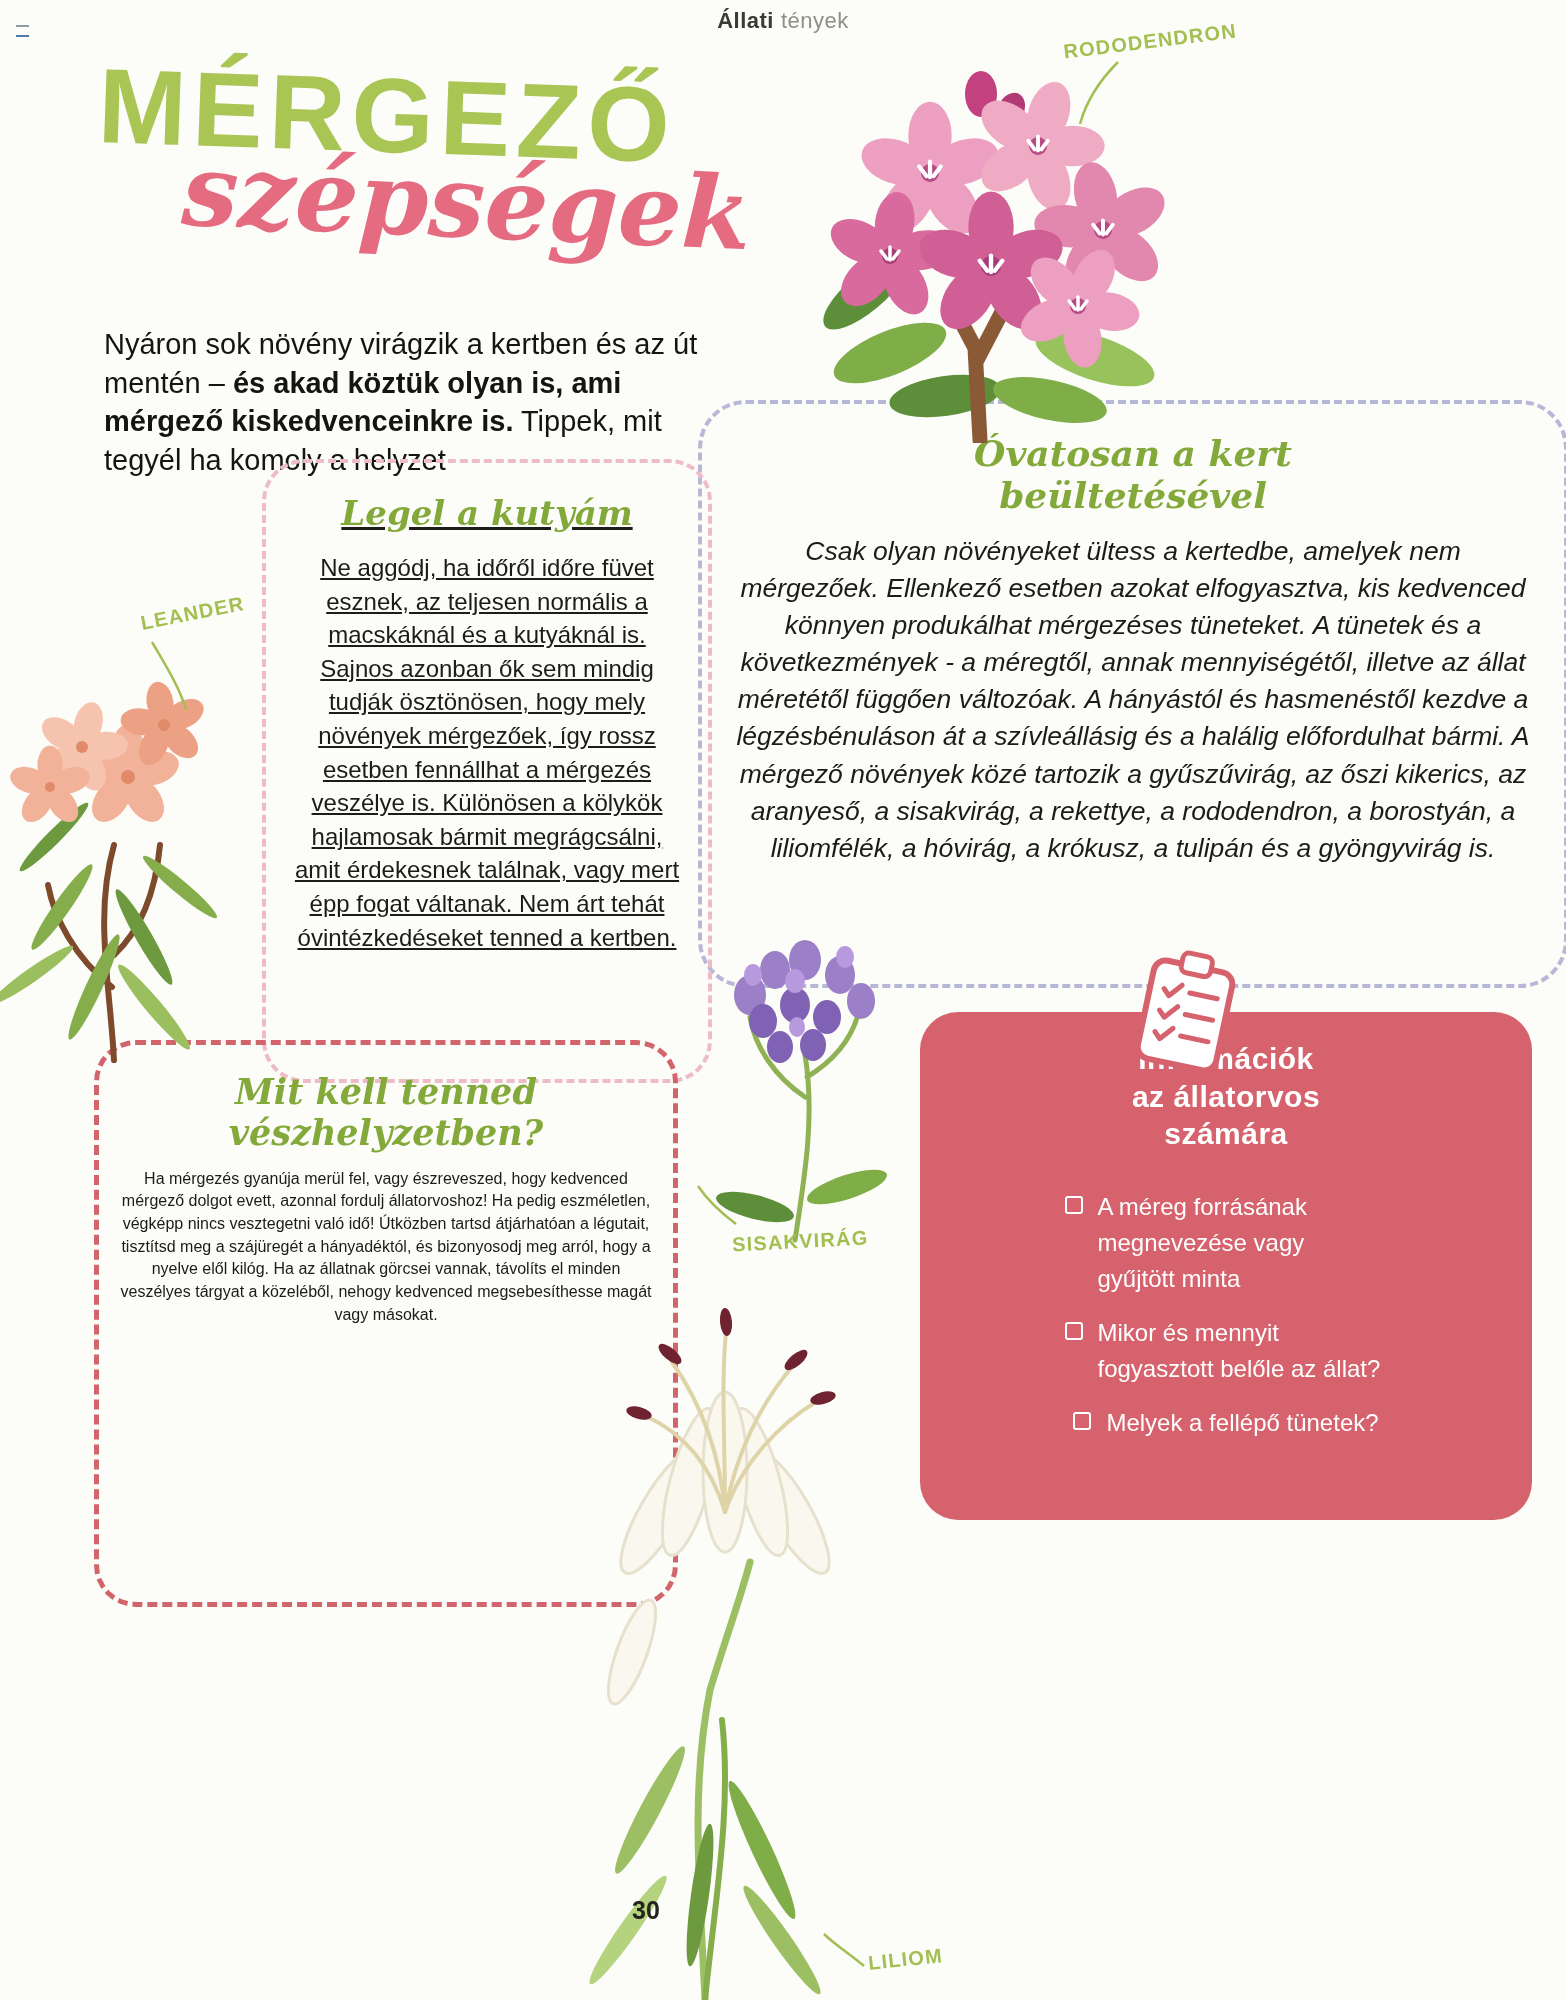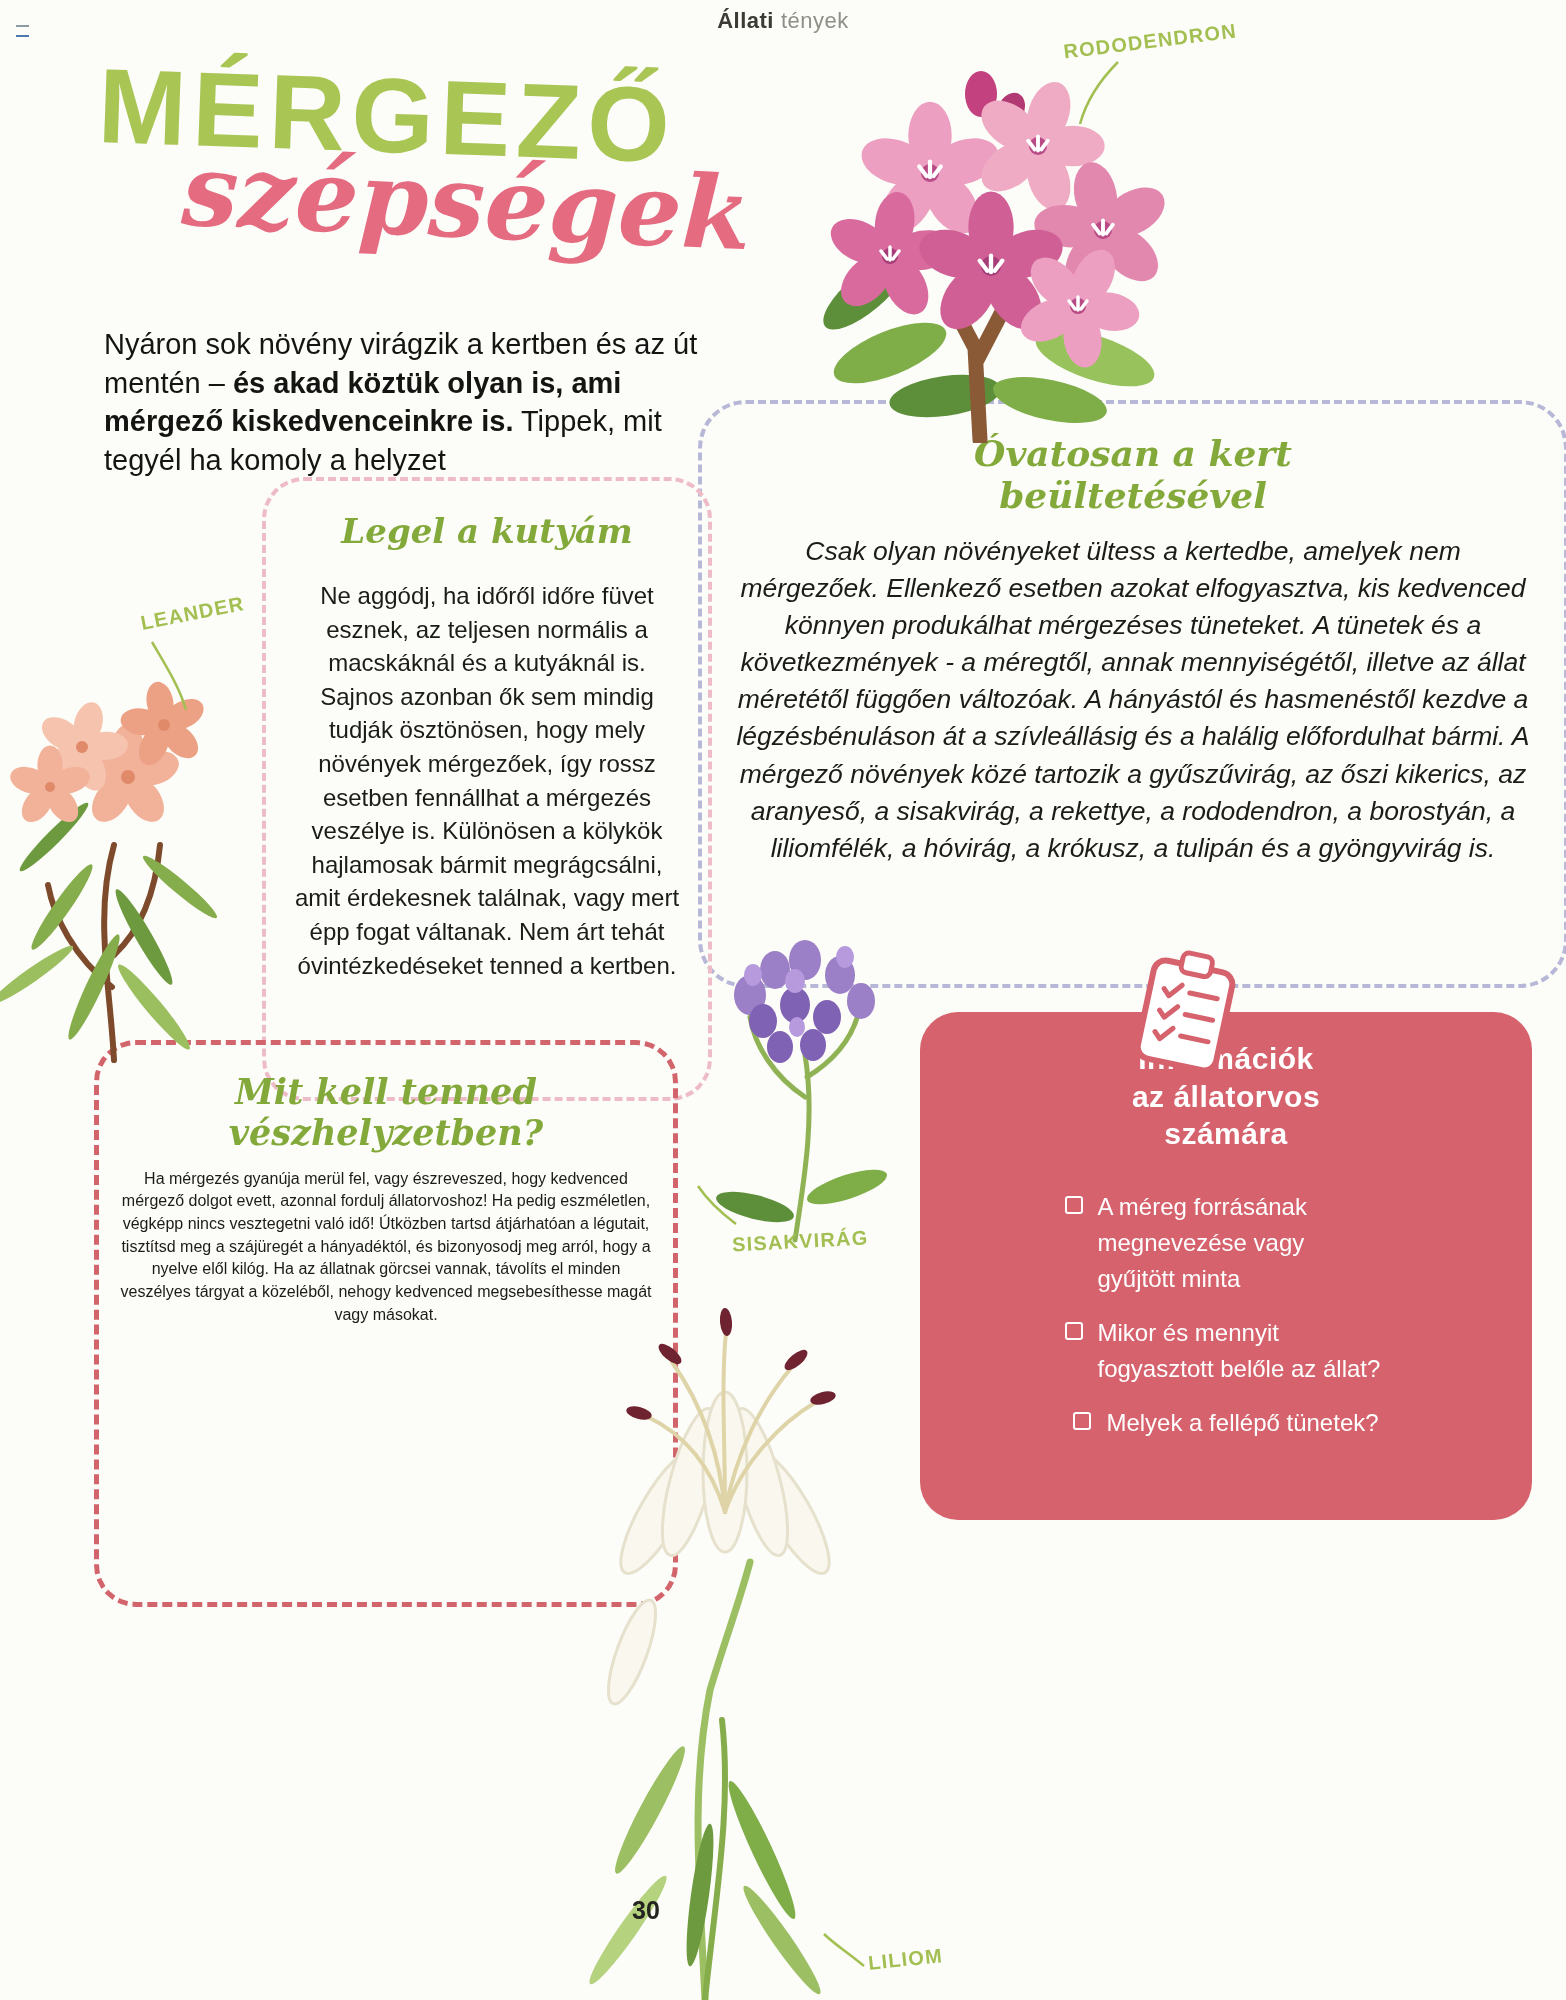--- a/index.html
+++ b/index.html
@@ -38,24 +38,24 @@
   .lbl-leander{left:140px;top:602px;transform:rotate(-11deg);}
   .lbl-sisak{left:732px;top:1230px;transform:rotate(-3deg);}
   .lbl-liliom{left:868px;top:1948px;transform:rotate(-6deg);}
 
   
   .box{position:absolute;background:transparent;}
   .box-heading{font-family:"DejaVu Serif",serif;font-style:italic;font-weight:bold;
     color:#83a93a;text-align:center;line-height:1.18;}
   .box-body{text-align:center;color:#1b1b19;font-weight:500;}
 
-  .box-dog{left:262px;top:477px;width:394px;height:556px;
-    border:4px dashed #edbcc7;border-radius:42px;padding:30px 24px;}
+  .box-dog{left:262px;top:459px;width:394px;height:556px;
+    border:4px dashed #edbcc7;border-radius:42px;padding:30px 24px;text-decoration:underline;}
   .box-dog .box-heading{font-size:34px;}
-  .box-dog .box-body{margin-top:28px;font-size:24px;line-height:1.4;}
+  .box-dog .box-body{margin-top:18px;font-size:24px;line-height:1.4;}
 
   .box-garden{left:698px;top:400px;width:794px;height:524px;
     border:4px dashed #b7b7d7;border-radius:48px;padding:28px 34px;}
   .box-garden .box-heading{font-size:36px;text-align:center;}
   .box-garden .box-body{margin-top:16px;font-size:26.5px;line-height:1.4;font-style:italic;}
 
   .box-emergency{left:94px;top:1040px;width:534px;height:505px;
     border:5px dashed #d2646c;border-radius:42px;padding:26px 20px;}
   .box-emergency .box-heading{font-size:35px;}
   .box-emergency .box-body{margin-top:14px;font-size:16px;line-height:1.42;}

